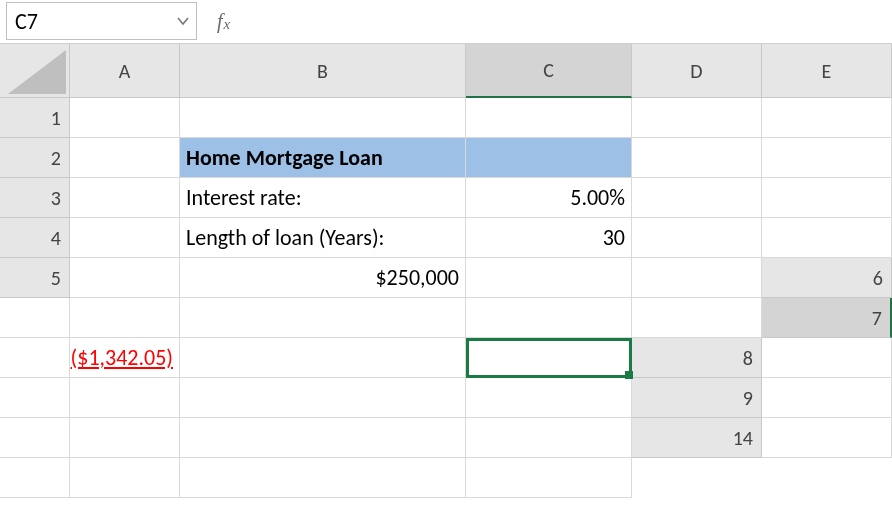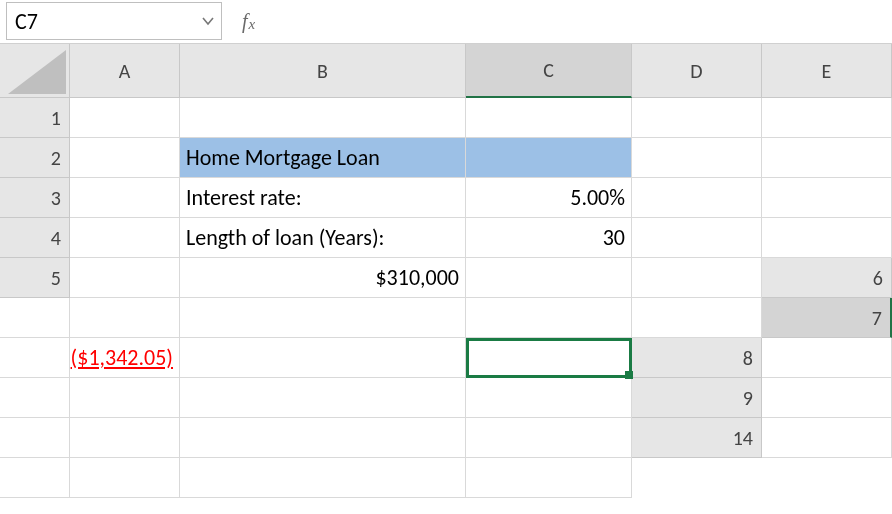--- a/index.html
+++ b/index.html
@@ -18,21 +18,21 @@
     display: flex;
     align-items: stretch;
     height: 44px;
     padding: 2px 6px 4px 6px;
     gap: 6px;
     border-bottom: 1px solid #d0d0d0;
     background: #fff;
   }
   .name-box-wrap {
     position: relative;
-    width: 216px;
+    width: 191px;
     height: 38px;
     border: 1px solid #bfbfbf;
     background: #fff;
     display: flex;
     align-items: center;
   }
   .name-box {
     border: none;
     outline: none;
     width: 100%;
@@ -136,21 +136,21 @@
     font-size: 22px;
     color: #000;
     background: #fff;
     overflow: hidden;
     white-space: nowrap;
     cursor: cell;
   }
   .cell.right { justify-content: flex-end; }
   .cell.title-cell {
     background: #9cc0e6;
-    font-weight: 400;
+    font-weight: 700;
   }
   .cell.neg { color: #ff0000; text-decoration: underline; }
 
   
   .selection {
     position: absolute;
     border: 3px solid #1a7b44;
     pointer-events: none;
     box-sizing: border-box;
   }
@@ -212,21 +212,21 @@
 
   <div class="hdr row">4</div>
   <div class="cell"></div>
   <div class="cell">Length of loan (Years):</div>
   <div class="cell right">30</div>
   <div class="cell"></div>
   <div class="cell"></div>
 
   <div class="hdr row">5</div>
   <div class="cell"></div>
-  <div class="cell right">$310,000</div>
+  <div class="cell right">$250,000</div>
   <div class="cell"></div>
   <div class="cell"></div>
 
   <div class="hdr row">6</div>
   <div class="cell"></div>
   <div class="cell"></div>
   <div class="cell"></div>
   <div class="cell"></div>
   <div class="cell"></div>
 

